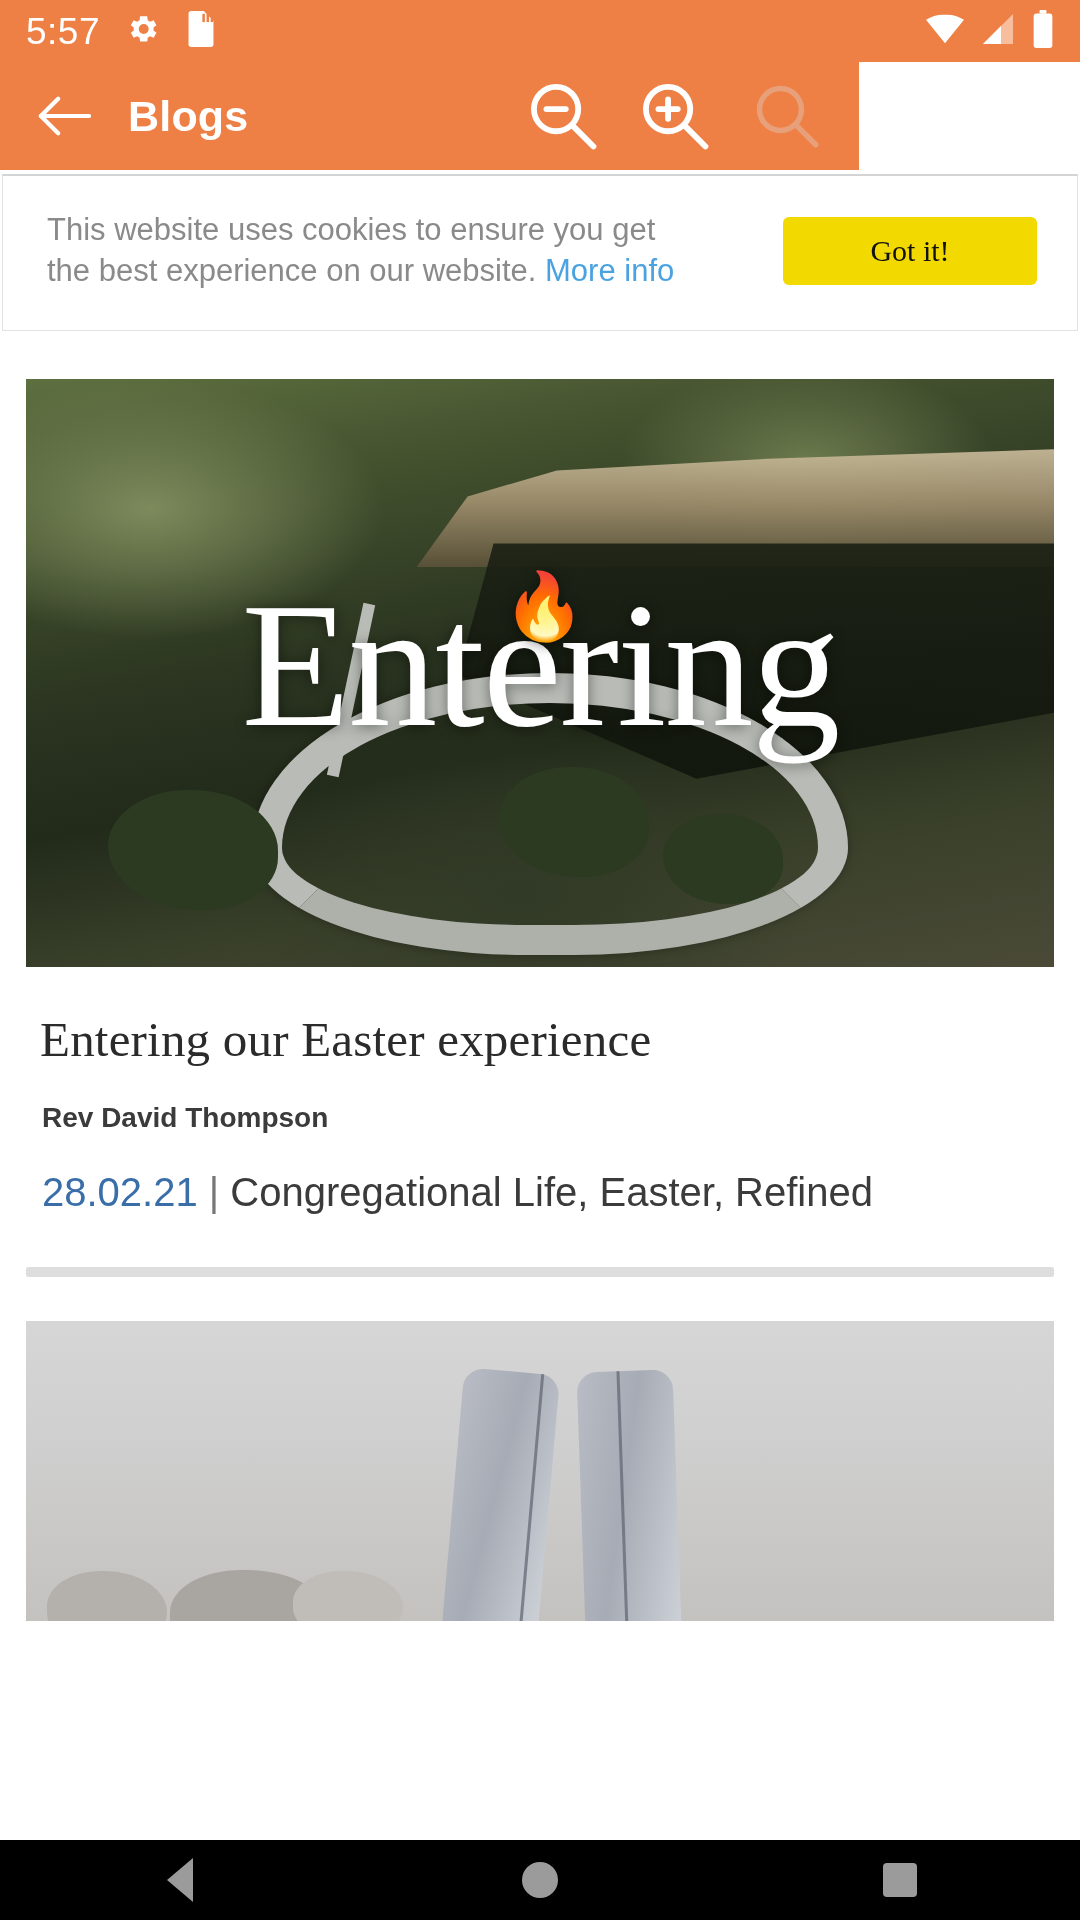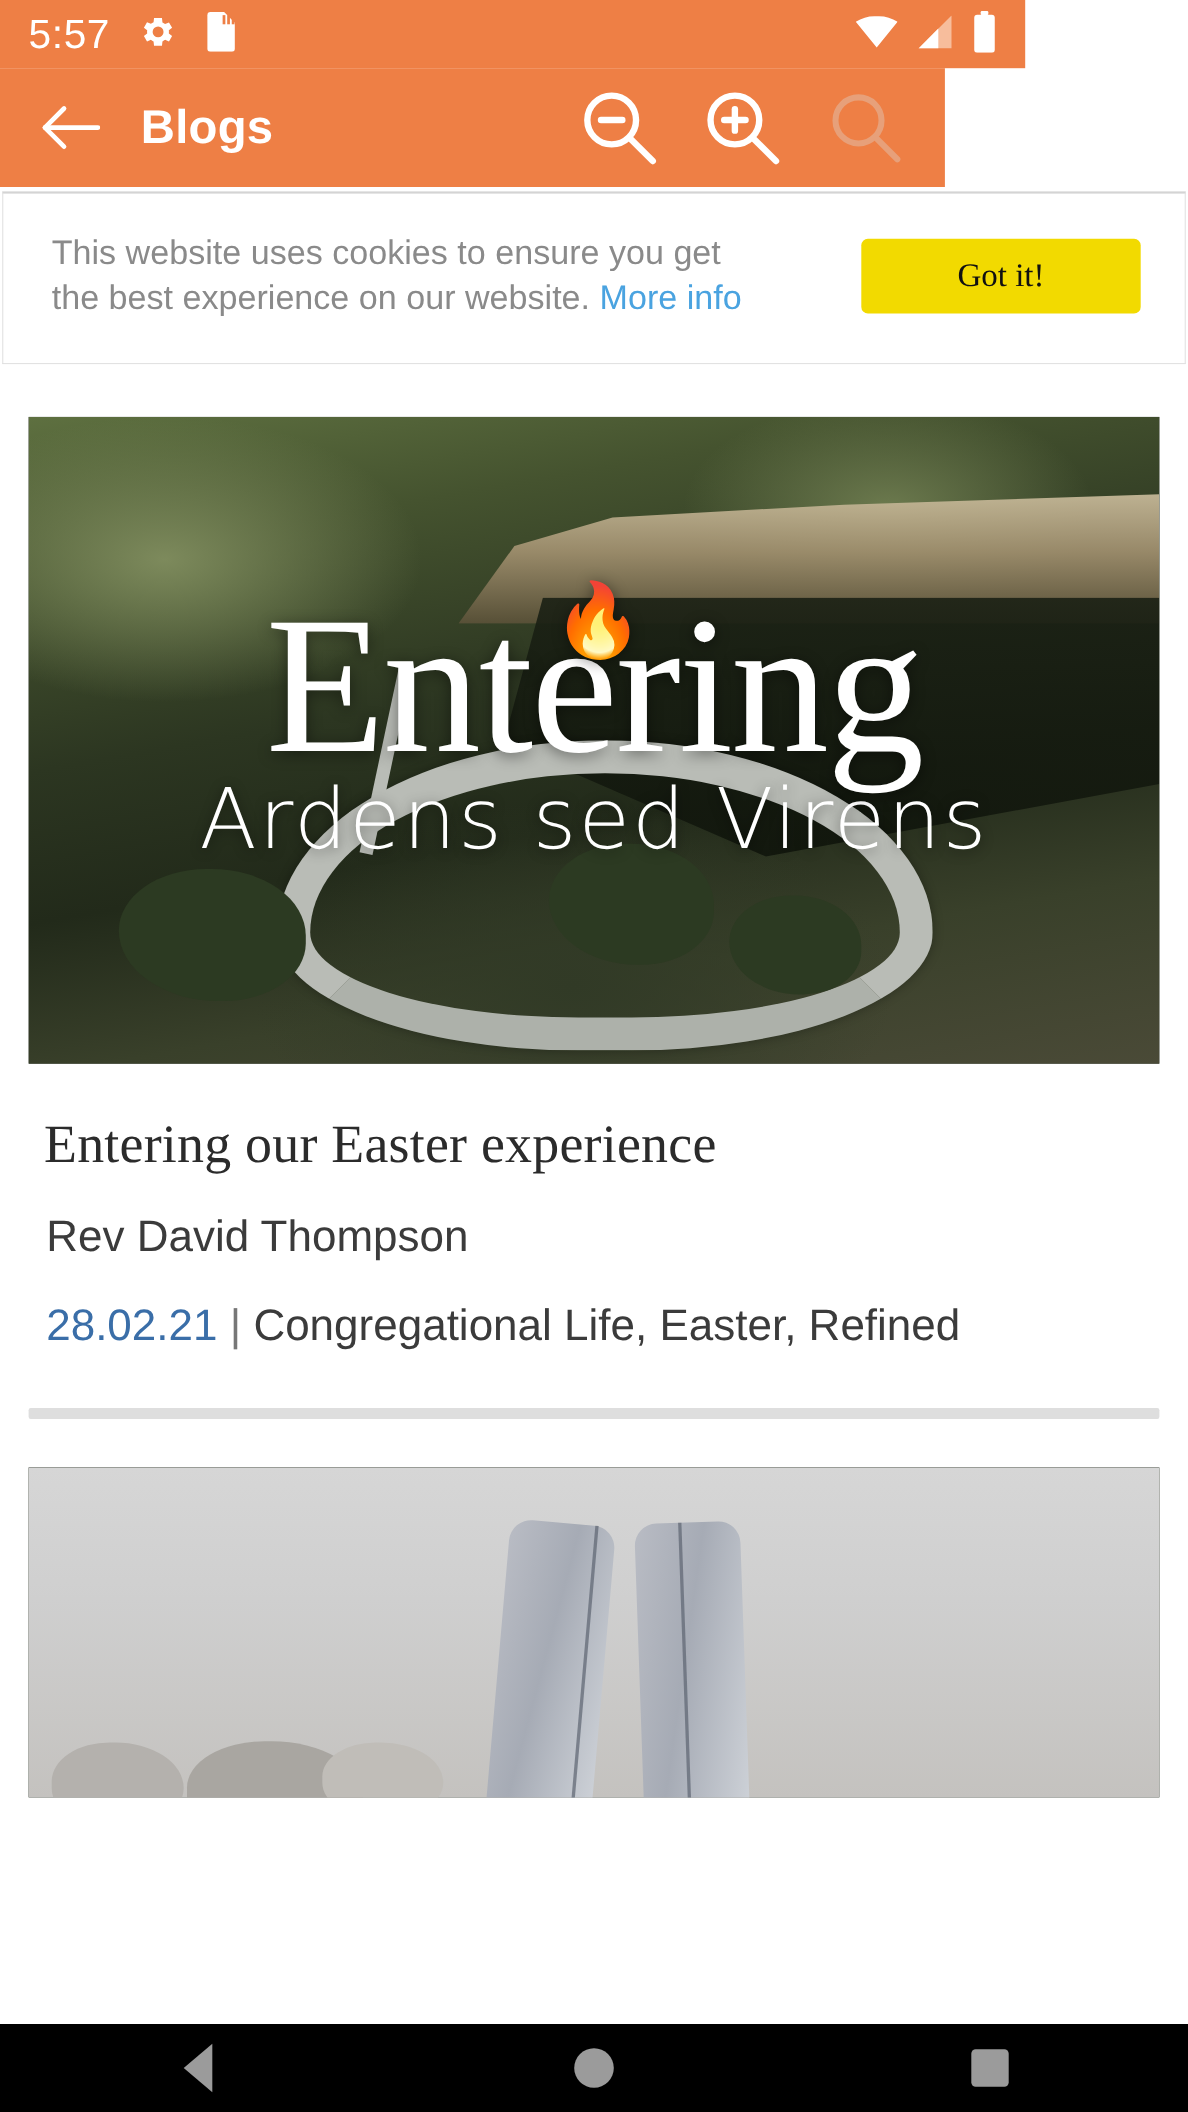--- a/index.html
+++ b/index.html
@@ -6,21 +6,21 @@
   html, body {
     width:1080px; height:1920px;
     background:#ffffff;
     font-family:"Liberation Sans", sans-serif;
     overflow:hidden;
   }
   #screen { position:relative; width:1080px; height:1920px; background:#fff; }
 
   
   .status-bar{
-    position:absolute; top:0; left:0; width:932px; height:62px;
+    position:absolute; top:0; left:0; width:1080px; height:62px;
     background:#EE7F45; display:flex; align-items:center;
     padding:0 26px;
     gap:44px;
   }
   .status-left{ display:flex; align-items:center; gap:26px; }
   .status-time{ color:#fff; font-size:37px; font-weight:400; letter-spacing:.5px; line-height:1; }
   .status-right{ margin-left:auto; display:flex; align-items:center; gap:16px; }
 
   
   .app-bar{
@@ -124,21 +124,21 @@
     font-size:76px; color:#fff; font-weight:300; letter-spacing:2px;
     margin-top:-6px; text-shadow:0 2px 12px rgba(0,0,0,.45);
   }
 
   .post-title{
     font-family:"Liberation Serif", serif;
     font-size:49px; color:#2b2b2b; font-weight:400;
     margin:44px 0 4px 14px; letter-spacing:.2px;
   }
   .post-author{
-    font-size:40px; color:#3b3b3b; margin:34px 0 0 16px; font-weight:400;
+    font-size:28px; color:#3b3b3b; margin:34px 0 0 16px; font-weight:700;
   }
   .post-meta{
     font-size:40px; color:#3b3b3b; margin:36px 0 0 16px; font-weight:400;
   }
   .post-date{ color:#3a6ea8; }
   .post-sep{ color:#777; }
 
   .divider{
     height:10px; background:#dedede; margin:52px 26px 0 26px;
     border-radius:2px;
@@ -259,21 +259,20 @@
         <div class="road"></div>
         <div class="road-stub"></div>
         <div class="treeblob" style="left:46%;top:66%;width:150px;height:110px;"></div>
         <div class="treeblob" style="left:62%;top:74%;width:120px;height:90px;"></div>
         <div class="treeblob" style="left:8%;top:70%;width:170px;height:120px;"></div>
         <div class="hero-logo">
           <div class="logo-word">
             <span>Entering</span>
             <span class="flame">🔥</span>
           </div>
-          <div class="logo-sub">Ardens sed Virens</div>
         </div>
       </div>
       <div class="post-title">Entering our Easter experience</div>
       <div class="post-author">Rev David Thompson</div>
       <div class="post-meta">
         <span class="post-date">28.02.21</span>
         <span class="post-sep">|</span>
         <span>Congregational Life, Easter, Refined</span>
       </div>
     </div>

